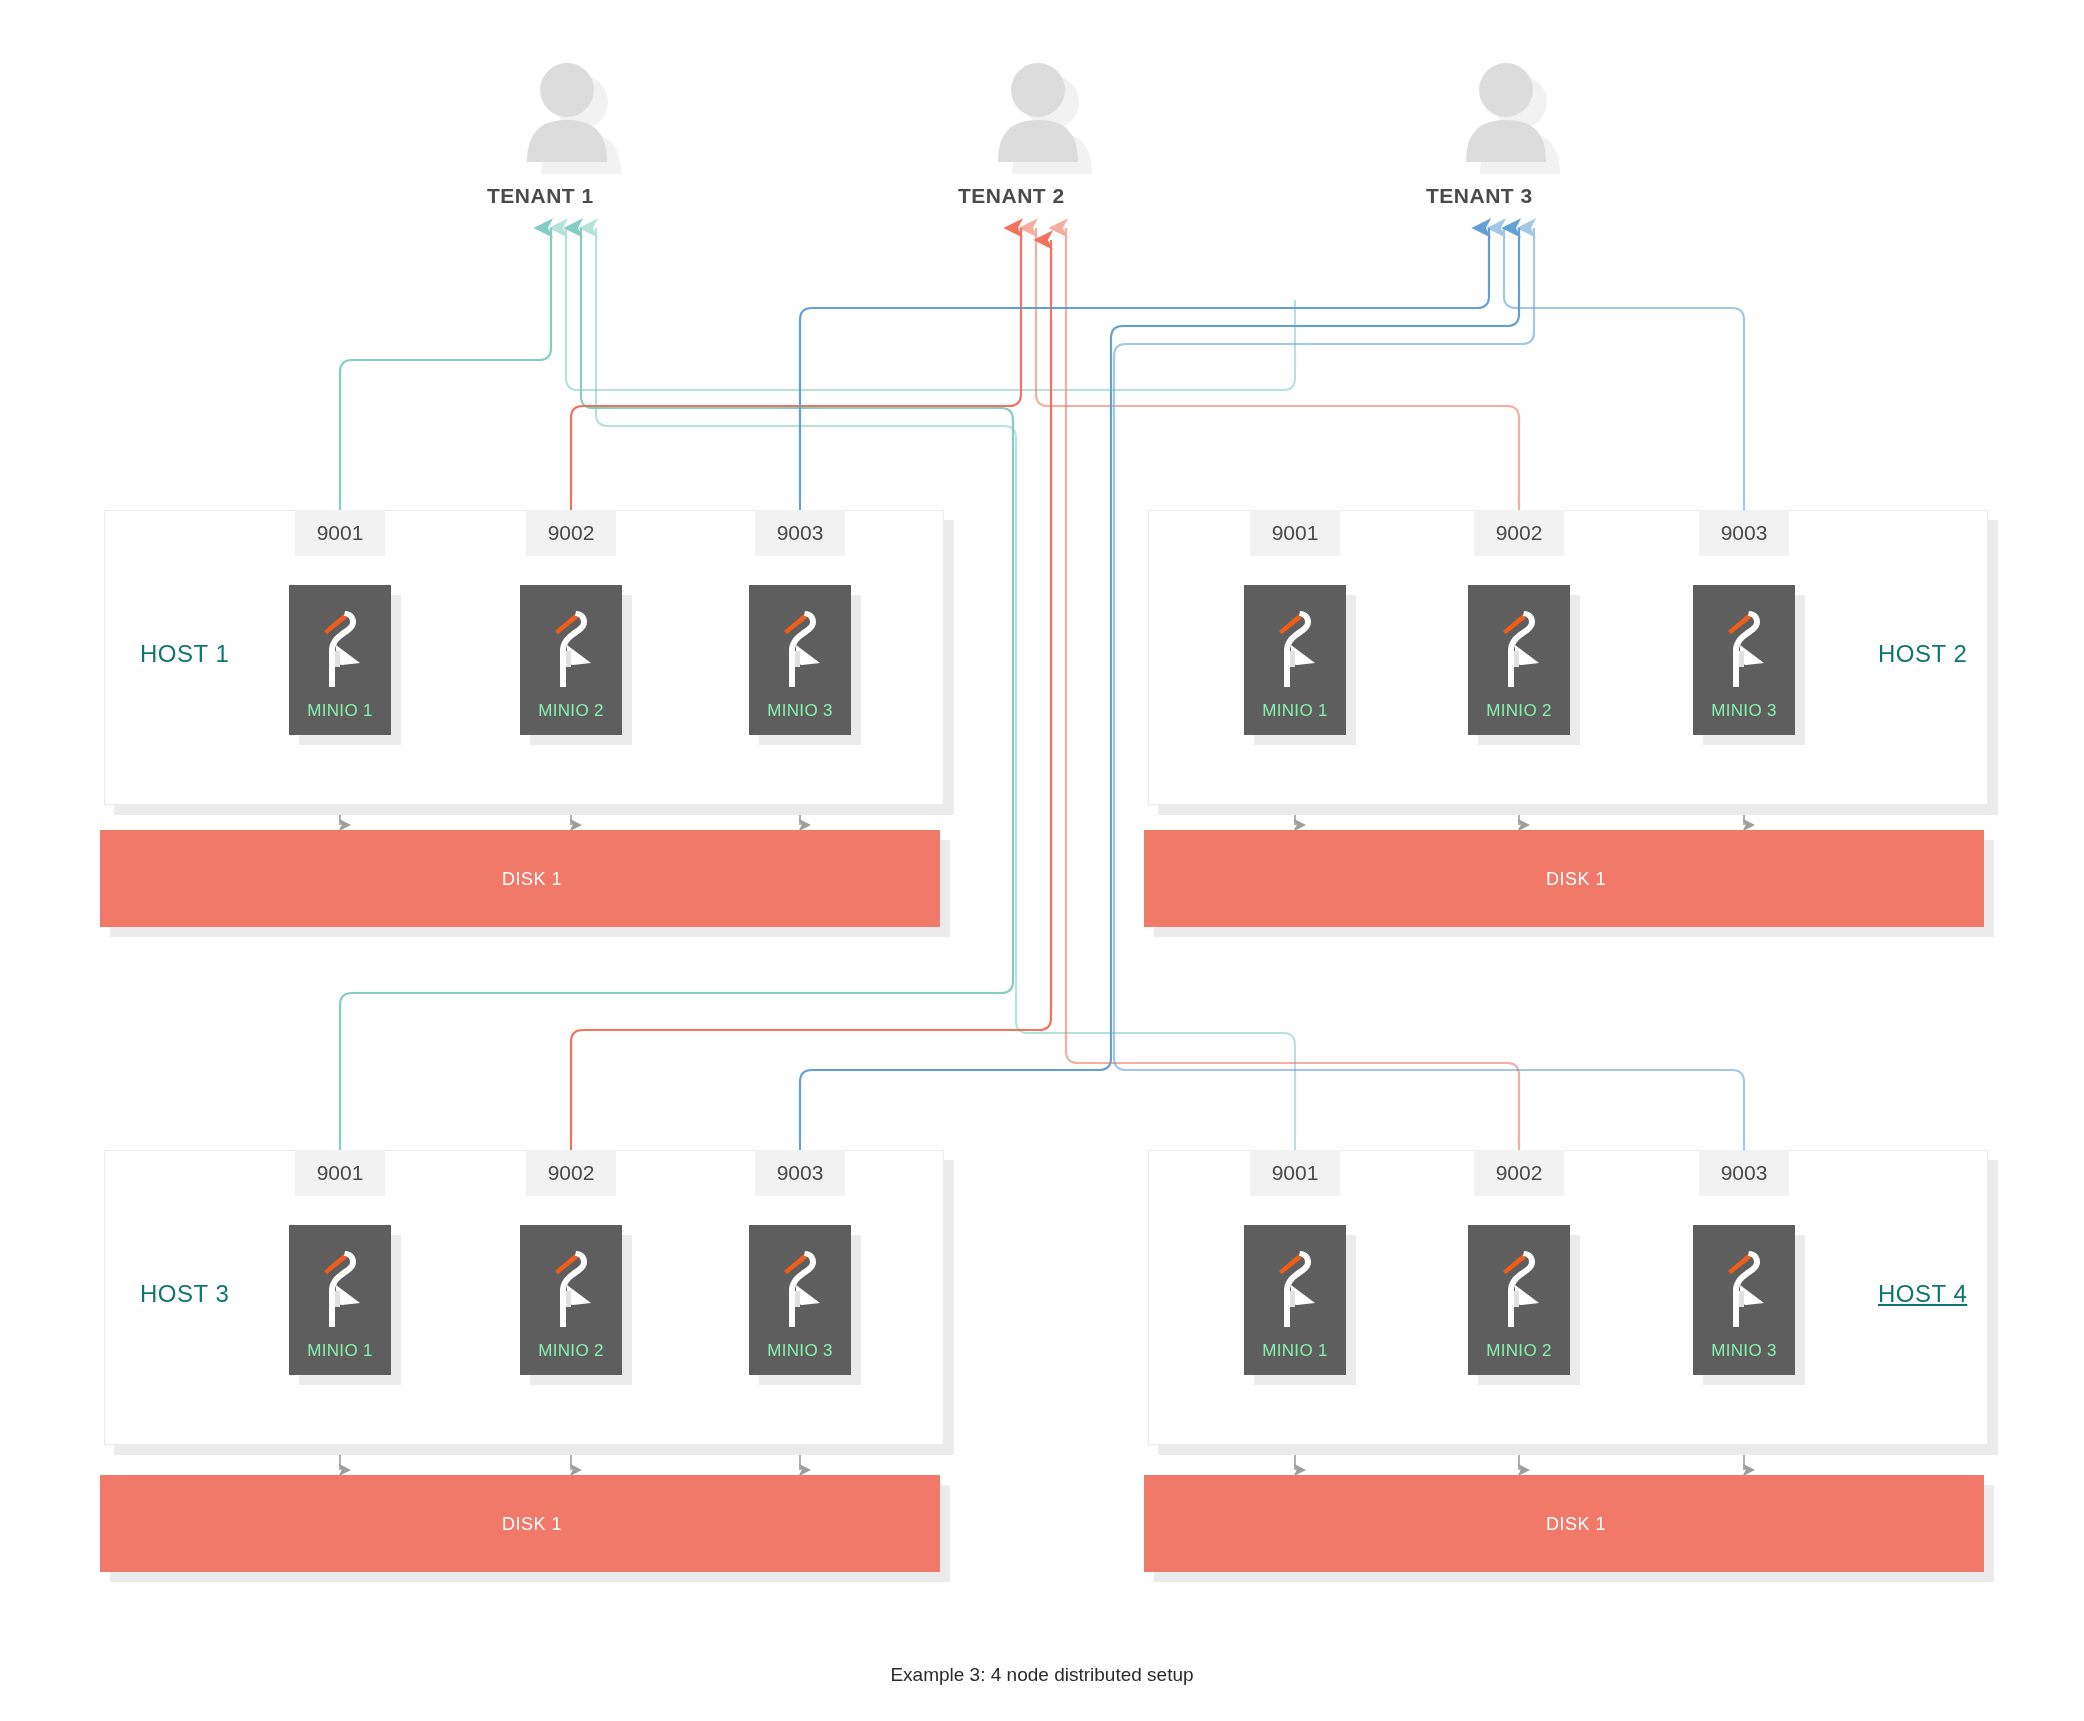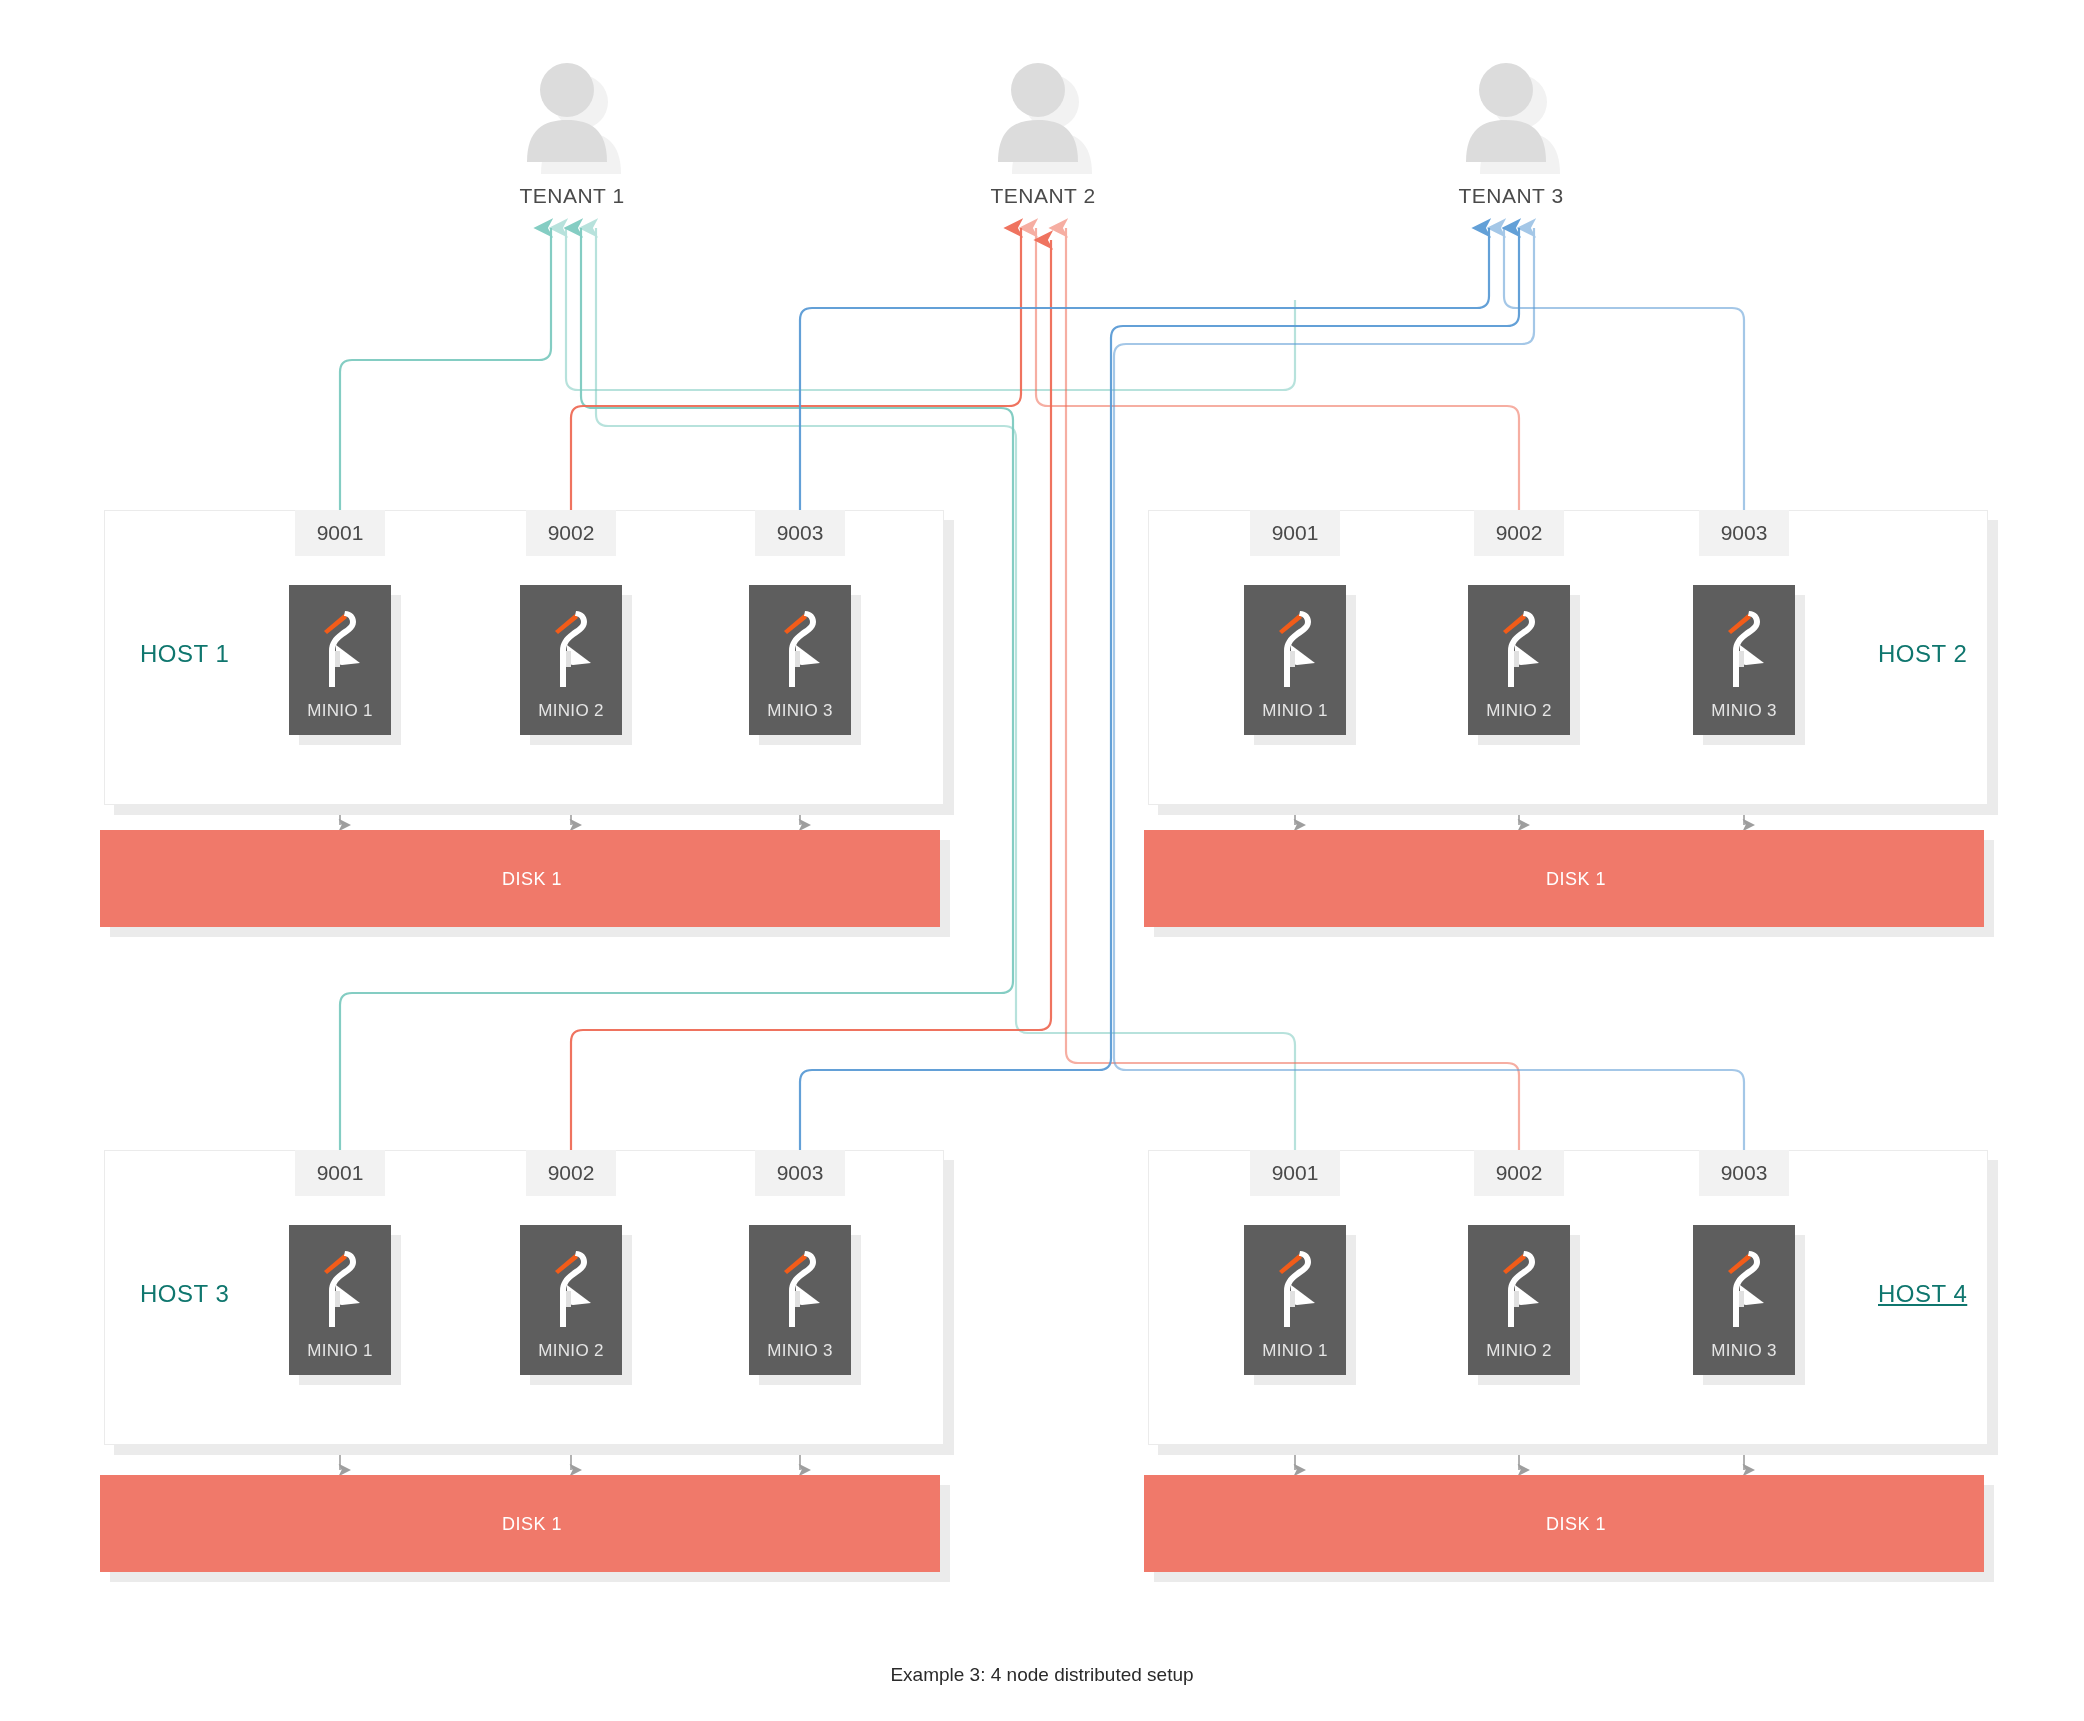--- a/index.html
+++ b/index.html
@@ -1,37 +1,37 @@
 <!DOCTYPE html>
 <html><head>
 <meta charset="utf-8">
 <style>
   html,body{margin:0;padding:0;background:#ffffff;}
   body{font-family:"Liberation Sans", sans-serif;}
   #stage{position:relative;width:2084px;height:1721px;background:#ffffff;overflow:hidden;}
   #wires{position:absolute;left:0;top:0;width:2084px;height:1721px;pointer-events:none;}
 
-  .tenant{position:absolute;width:170px;text-align:center;}
+  .tenant{position:absolute;width:170px;font-weight:bold;}
   .tenant .avatar{position:relative;width:110px;height:118px;margin:0 auto;}
   .tenant .av-shadow{position:absolute;left:22px;top:16px;width:84px;height:100px;}
   .tenant .av-main{position:absolute;left:8px;top:4px;width:84px;height:100px;}
   .tenant .t-label{margin-top:8px;font-size:21px;color:#4a4a4a;letter-spacing:.5px;white-space:nowrap;}
 
   .host-panel{position:absolute;background:#ffffff;border:1px solid #ebebeb;box-sizing:border-box;}
   .host-panel-shadow{position:absolute;background:#ebebeb;}
   .host-label{position:absolute;font-size:24px;color:#0f766e;letter-spacing:.5px;white-space:nowrap;}
 
   .port{position:absolute;background:#f2f2f2;width:90px;height:46px;line-height:46px;
         text-align:center;font-size:21px;color:#4a4a4a;}
 
   .node{position:absolute;width:102px;height:150px;background:#5e5e5e;z-index:3;}
   .node-shadow{position:absolute;width:102px;height:150px;background:#ebebeb;z-index:2;}
   .node .logo{position:absolute;left:50%;top:16px;transform:translateX(-50%);width:58px;height:92px;}
   .node .n-label{position:absolute;left:0;right:0;bottom:14px;text-align:center;
-                 font-size:17px;color:#e5e5e5;letter-spacing:.3px;}
+                 font-size:17px;color:#86efac;letter-spacing:.3px;}
 
   .disk{position:absolute;background:#f0796a;z-index:3;}
   .disk-shadow{position:absolute;background:#ebebeb;z-index:2;}
   .disk .d-label{position:absolute;left:0;right:0;top:50%;transform:translateY(-50%);
                  text-align:center;font-size:18px;color:#ffffff;letter-spacing:.5px;margin-left:24px;}
 
   .caption{position:absolute;left:0;width:2084px;text-align:center;
            font-size:19px;color:#2a2a2a;}
 </style>
 </head>

